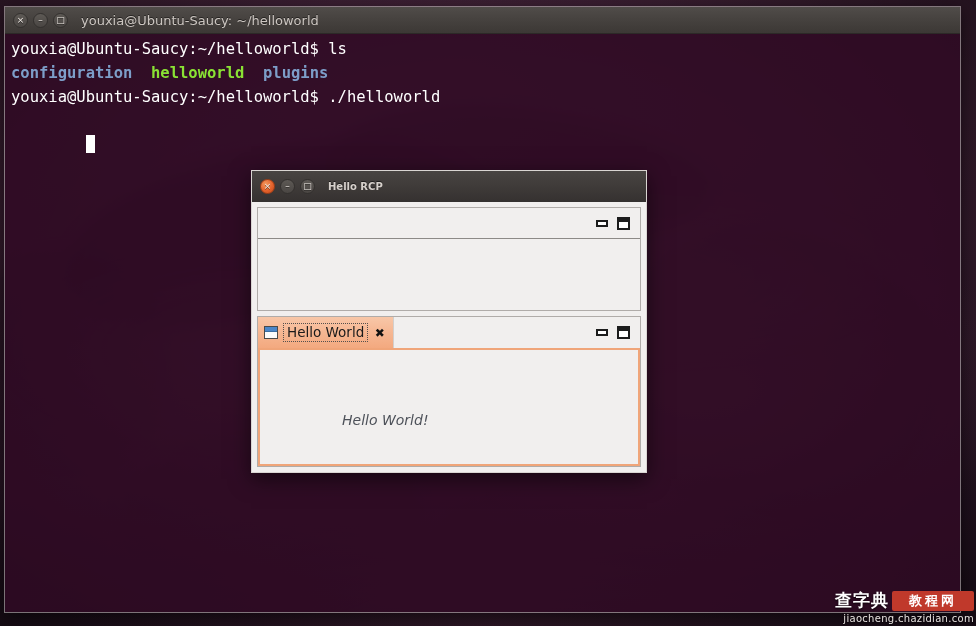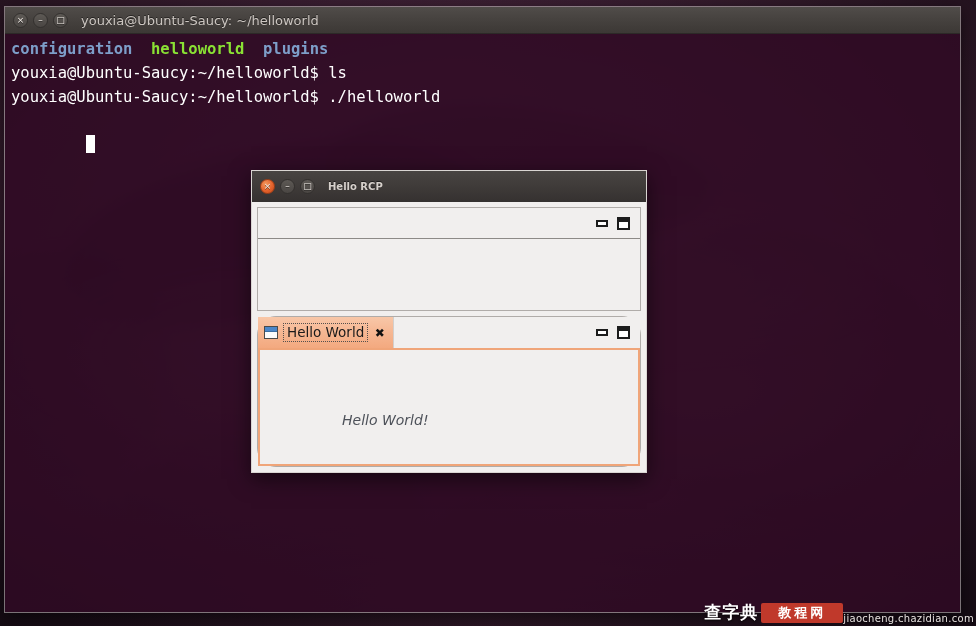--- a/index.html
+++ b/index.html
@@ -113,21 +113,21 @@
     display:flex; flex-direction:column; gap:5px;
   }
 
   
   .part-stack{
     border:1px solid #b0aca9;
     background:#f1efee;
     display:flex; flex-direction:column;
   }
   .stack-top{ flex:0 0 104px; }
-  .stack-bottom{ flex:1 1 auto;border-radius:19px; }
+  .stack-bottom{ flex:1 1 auto; }
 
   .tabbar{
     height:31px; display:flex; align-items:stretch;
     position:relative; background:#f1efee;
   }
   .tabbar.plain{ border-bottom:1px solid #8d8a87; }
   .tabbar.active-bar{ border-bottom:none; }
 
   .tab{
     display:flex; align-items:center; gap:5px;
@@ -182,21 +182,21 @@
   }
   .hello-text{
     position:absolute; left:82px; top:62px;
     font-size:14px; color:#4d5159;
     font-family:"DejaVu Sans", sans-serif;
   }
 
   
   #watermark{
     position:absolute; right:2px; bottom:2px;
-    display:flex; flex-direction:row; align-items:flex-end;
+    display:flex; flex-direction:column; align-items:flex-end;
     pointer-events:none;
   }
   .wm-row{ display:flex; align-items:center; gap:3px; }
   .wm-cn{
     color:#fff; font-size:17px; font-weight:bold; letter-spacing:1px;
     text-shadow:0 1px 2px rgba(0,0,0,.8);
     font-family:"DejaVu Sans", sans-serif;
   }
   .wm-badge{
     background:#c0392b; color:#fff; font-size:13px; font-weight:bold;
@@ -231,22 +231,22 @@
       <div class="wbtns">
         <div class="wbtn inactive-close">×</div>
         <div class="wbtn">–</div>
         <div class="wbtn">□</div>
       </div>
       <div class="term-title">youxia@Ubuntu-Saucy: ~/helloworld</div>
     </div>
 
     <div class="term-body">
       <div id="term-lines">
+          <div class="term-line"><span class="c-white">youxia@Ubuntu-Saucy:~/helloworld$ ls</span></div>
           <div class="term-line"><span class="c-blue">configuration</span><span class="c-white">  </span><span class="c-green">helloworld</span><span class="c-white">  </span><span class="c-blue">plugins</span></div>
-          <div class="term-line"><span class="c-white">youxia@Ubuntu-Saucy:~/helloworld$ ls</span></div>
           <div class="term-line"><span class="c-white">youxia@Ubuntu-Saucy:~/helloworld$ ./helloworld</span></div>
         </div>
       <div class="term-line">
         <span class="cursor-block"></span>
       </div>
     </div>
   </div>
 
   <div id="rcp">
     <div class="rcp-titlebar">

